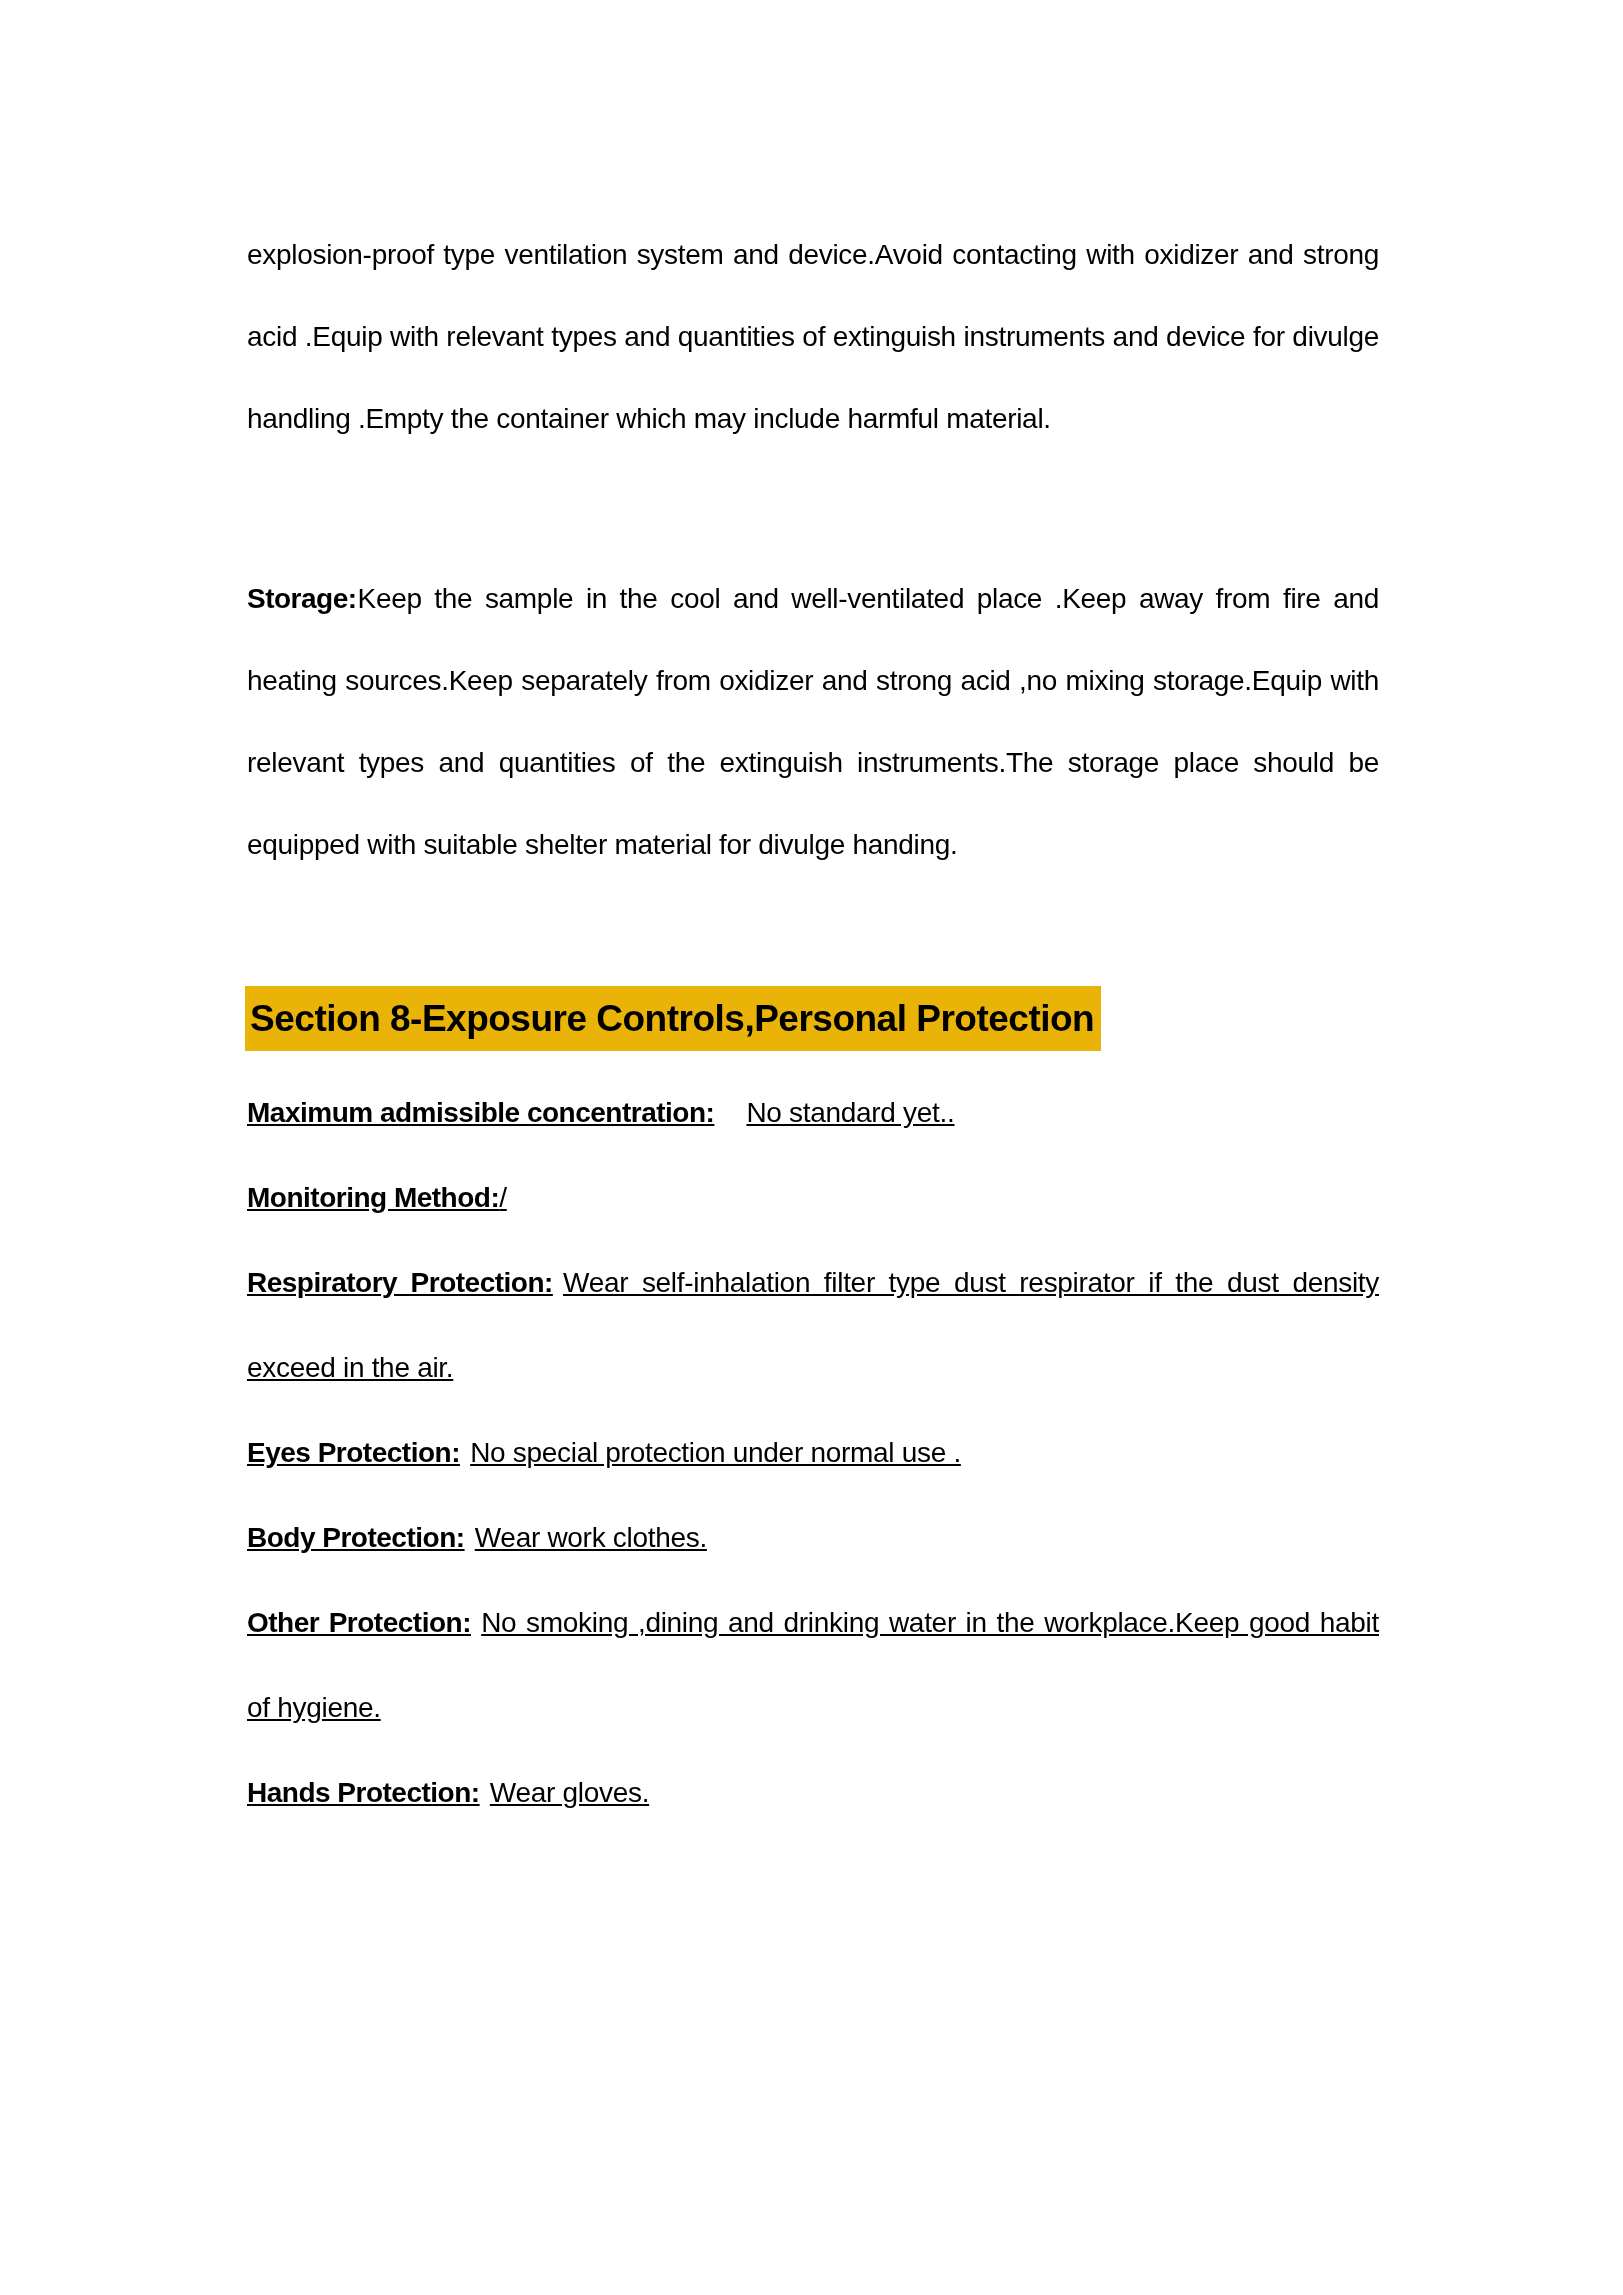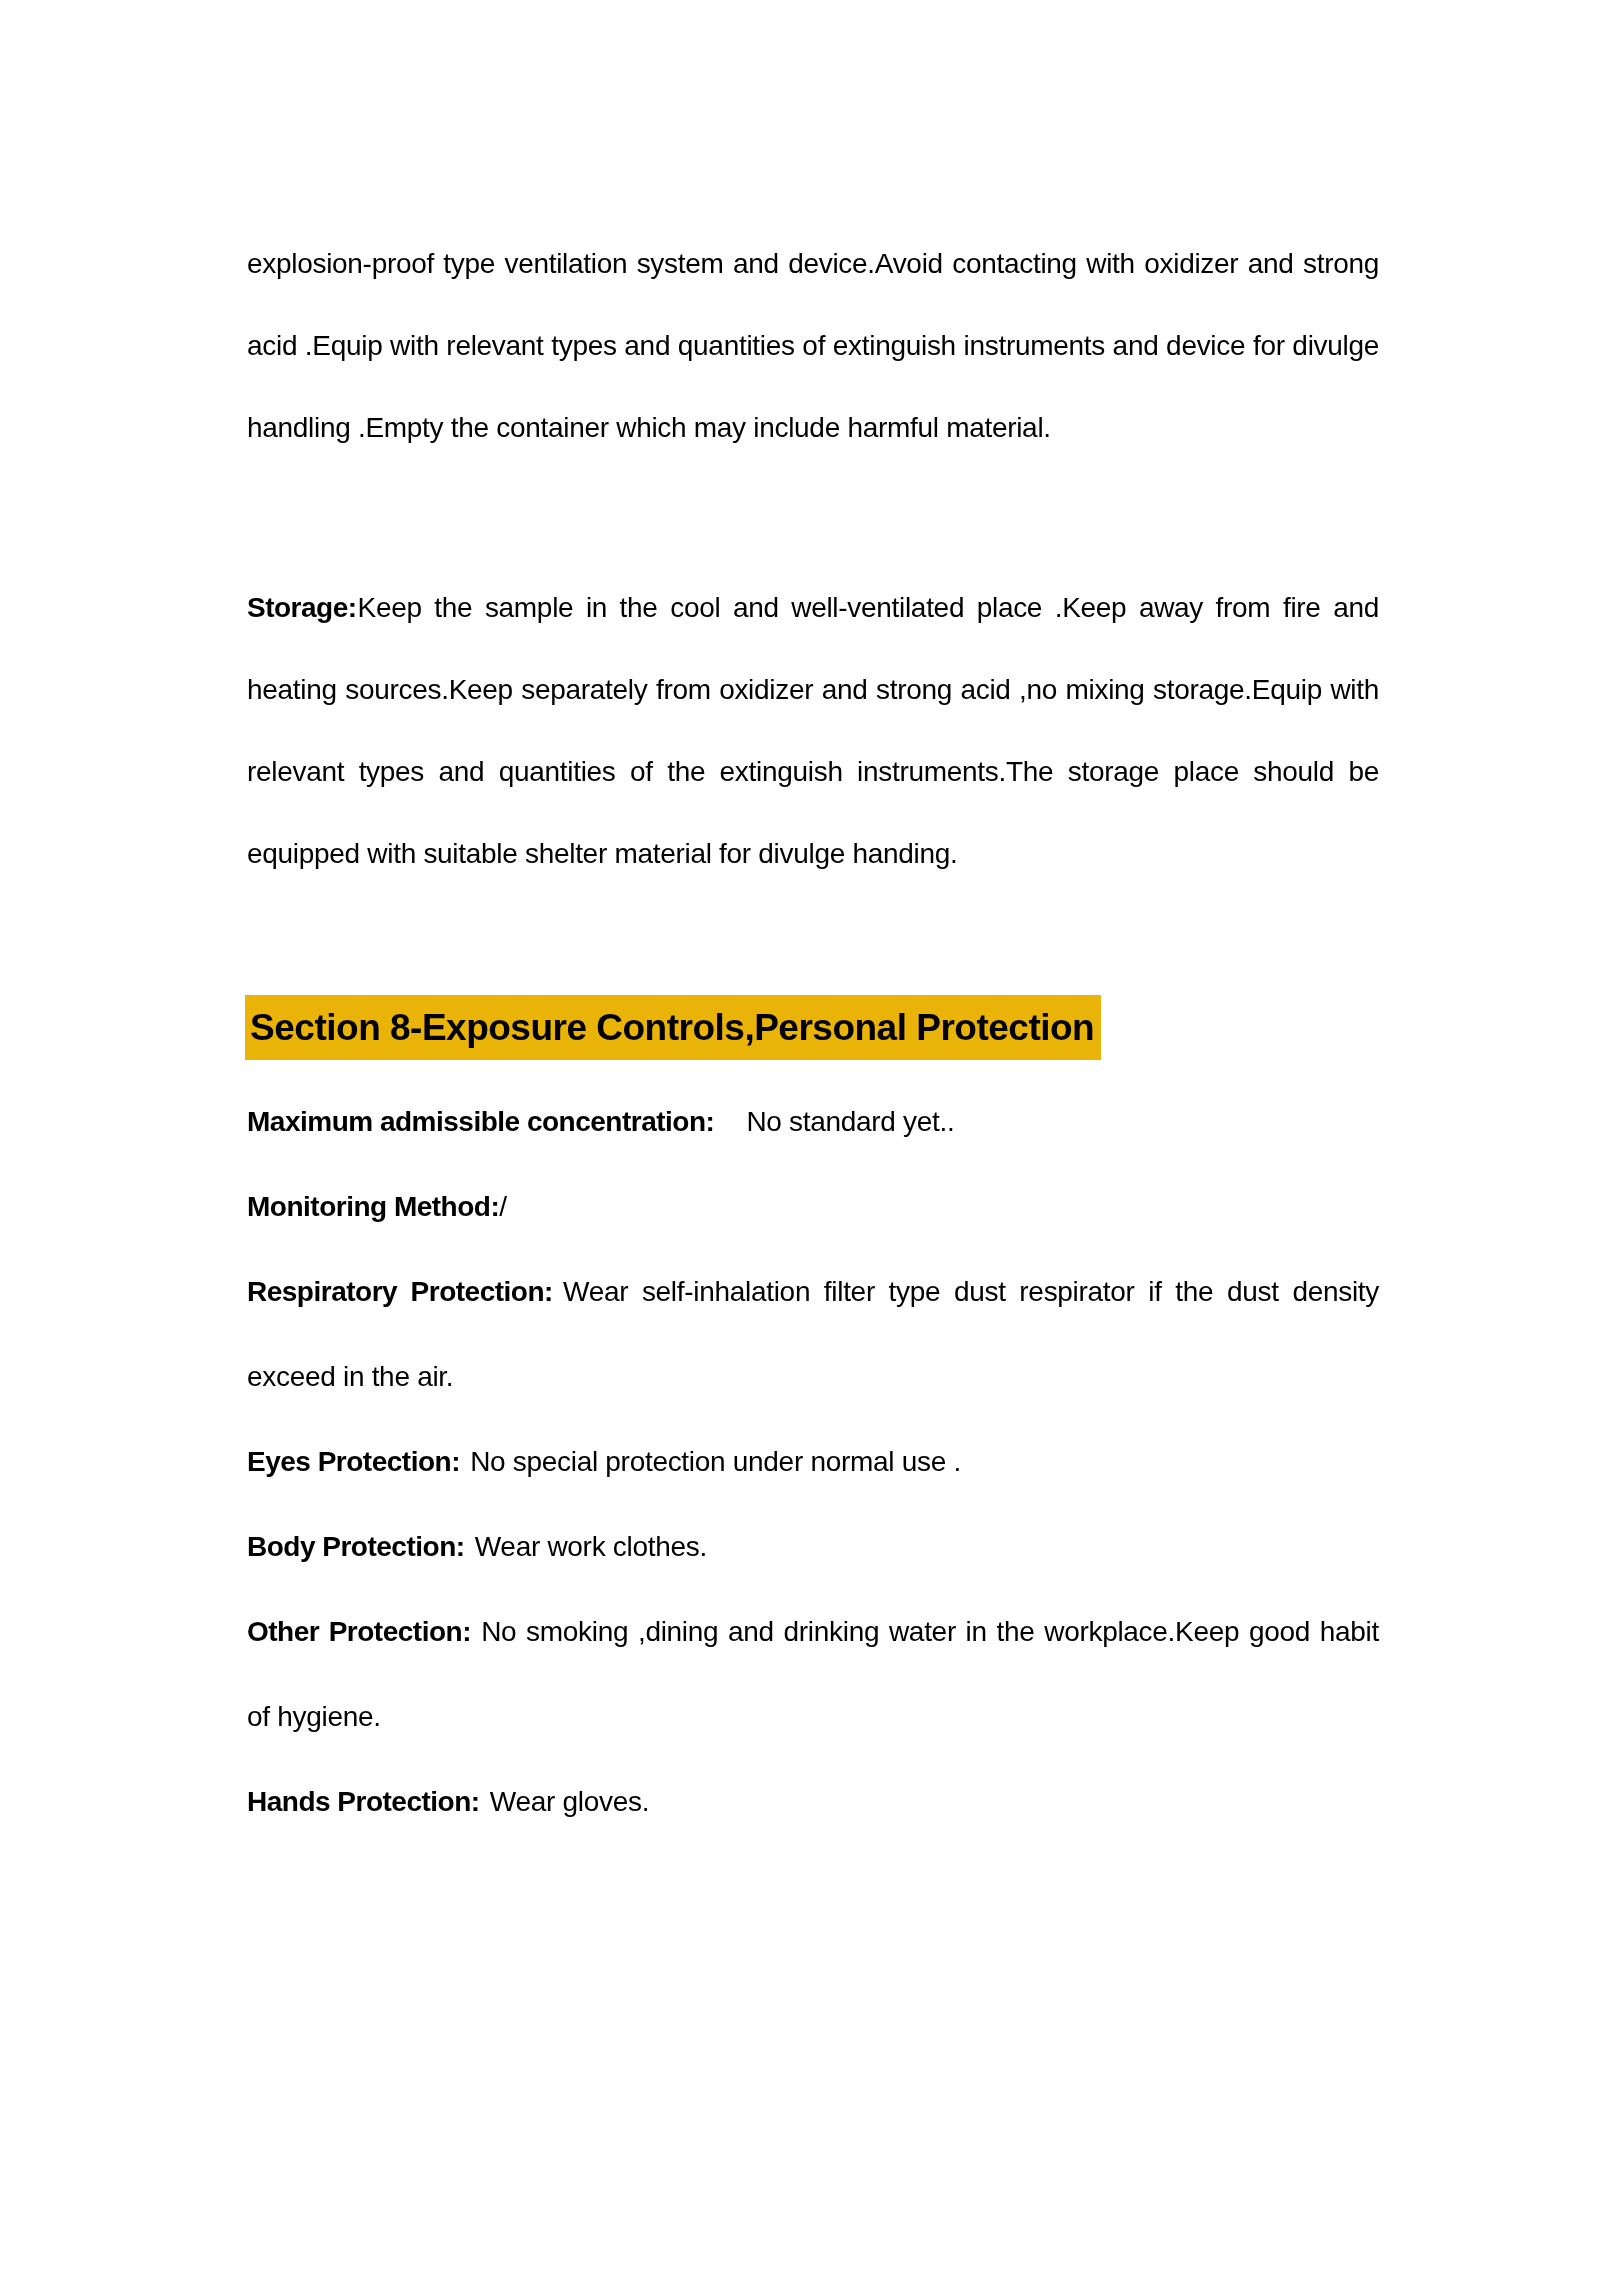--- a/index.html
+++ b/index.html
@@ -14,21 +14,21 @@
     position: relative;
     width: 1623px;
     height: 2295px;
     background: #ffffff;
     color: #000000;
     overflow: hidden;
   }
   .content {
     position: absolute;
     left: 247px;
-    top: 16px;
+    top: 7px;
     width: 1132px;
     padding-top: 207px;
   }
   .para {
     margin: 0;
     font-size: 28px;
     line-height: 82px;
     letter-spacing: -0.3px;
     text-align: justify;
     text-justify: inter-word;
@@ -53,20 +53,21 @@
     letter-spacing: -0.5px;
   }
   .section-header .hl {
     display: inline-block;
     padding: 0 7.2px 0 5.1px;
     margin-left: -2px;
     background: #d8d8d8; 
   }
   .items {
     margin-top: 19px;
+    text-decoration: underline;
   }
   .item {
     margin: 0;
     font-size: 28px;
     line-height: 85px;
     letter-spacing: -0.3px;
     text-align: justify;
     text-justify: inter-word;
   }
   .item .value {

